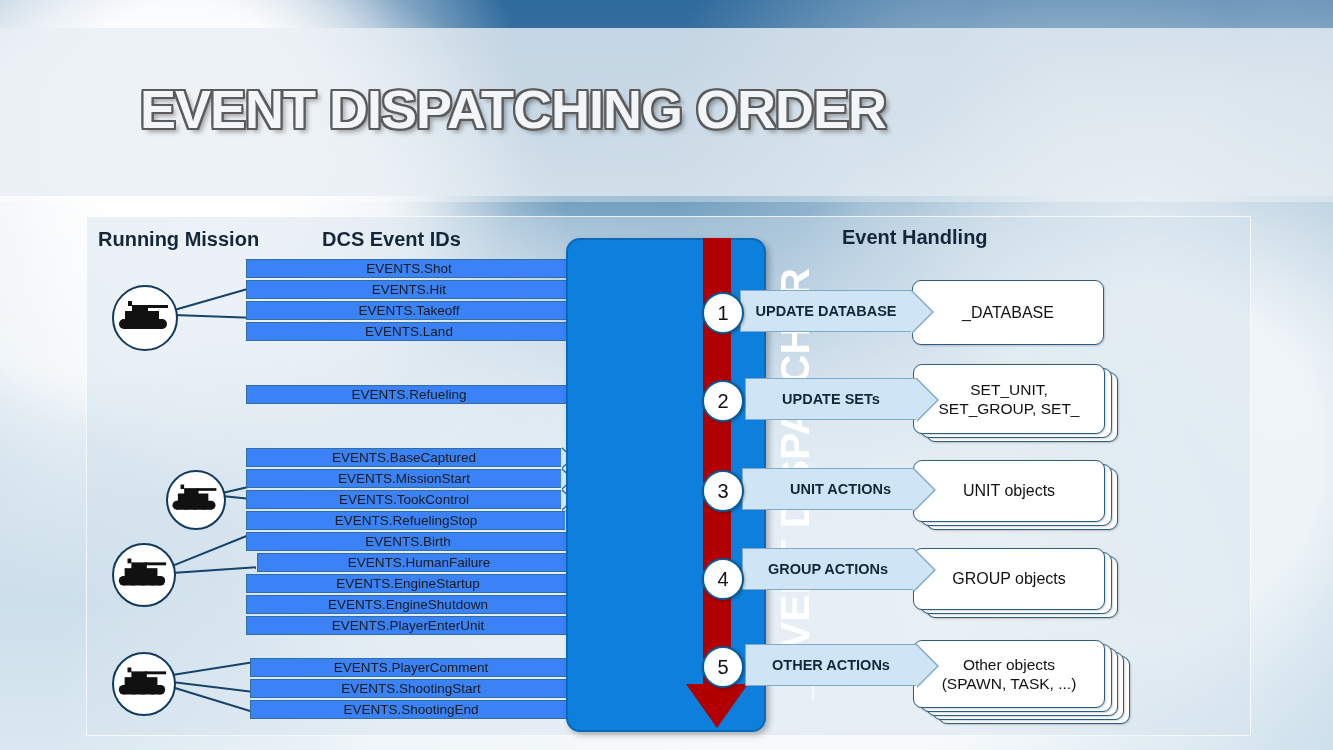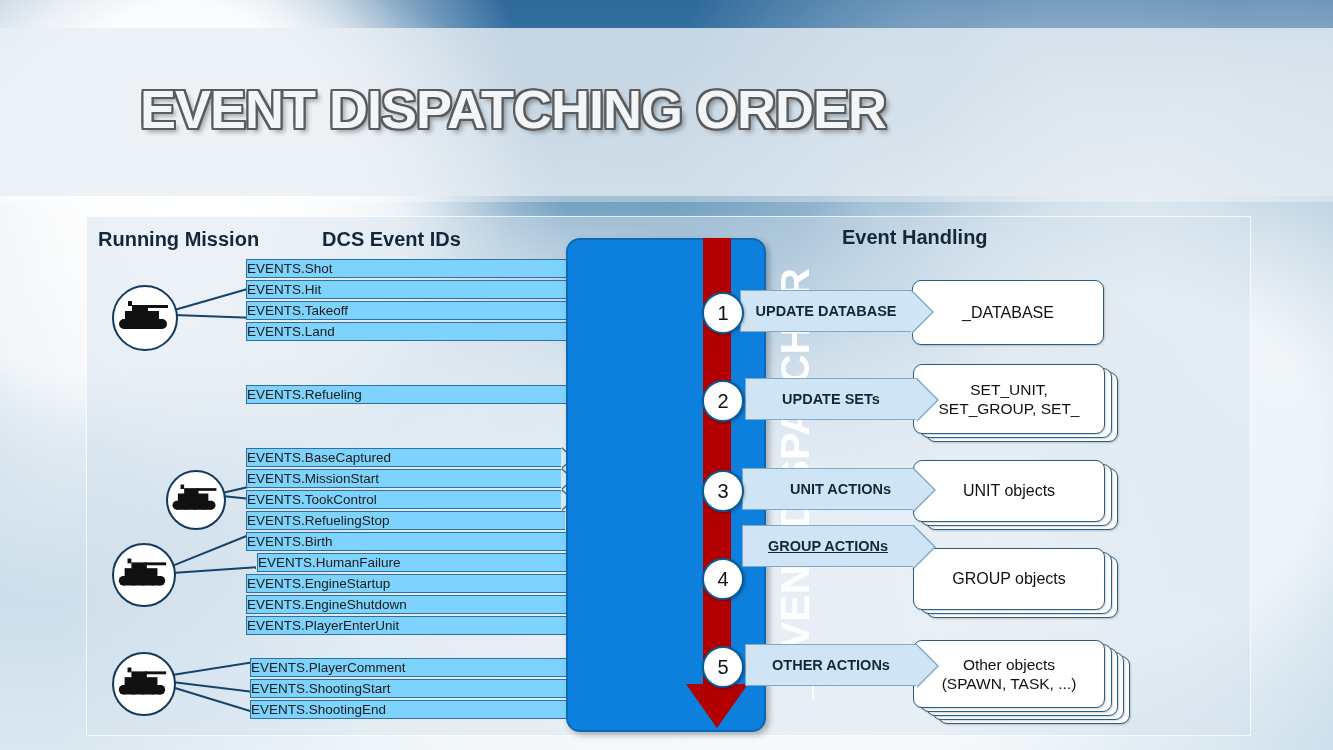--- a/index.html
+++ b/index.html
@@ -66,23 +66,23 @@
   
   .veh{
     position:absolute;border:2px solid #123a5e;border-radius:50%;
     background:#fff;overflow:hidden;
   }
   .veh svg{display:block;}
 
   
   .evt{
     position:absolute;height:19px;
-    background:#7dd3fc;
+    background:#3b82f6;
     border:1px solid #2f6fa3;
-    display:flex;align-items:center;justify-content:flex-start;
+    display:flex;align-items:center;justify-content:center;
     font-size:13.5px;color:#1b1b1b;
     box-sizing:border-box;
     white-space:nowrap;
   }
   .evt:after{
     content:"";position:absolute;right:-11px;top:-1px;
     width:0;height:0;
     border-top:10.5px solid transparent;
     border-bottom:10.5px solid transparent;
     border-left:11px solid #d7ebf8;
@@ -355,21 +355,21 @@
   </div>
 <div class="rbox" style="left:926px;top:468px;width:190px;height:60px;"></div>
 <div class="rbox" style="left:920px;top:464px;width:190px;height:60px;"></div>
 <div class="rbox front" style="left:913px;top:460px;width:190px;height:60px;">
     <span>UNIT objects</span>
   </div>
 
 <div class="num" style="left:702px;top:558px;">
     <span>4</span>
   </div>
-<div class="act" style="left:742px;top:525px;text-decoration:underline;">
+<div class="act" style="left:742px;top:548px;">
     <span>GROUP ACTIONs</span>
   </div>
 <div class="rbox" style="left:926px;top:556px;width:190px;height:60px;"></div>
 <div class="rbox" style="left:920px;top:552px;width:190px;height:60px;"></div>
 <div class="rbox front" style="left:913px;top:548px;width:190px;height:60px;">
     <span>GROUP  objects</span>
   </div>
 
 <div class="num" style="left:702px;top:646px;">
     <span>5</span>

